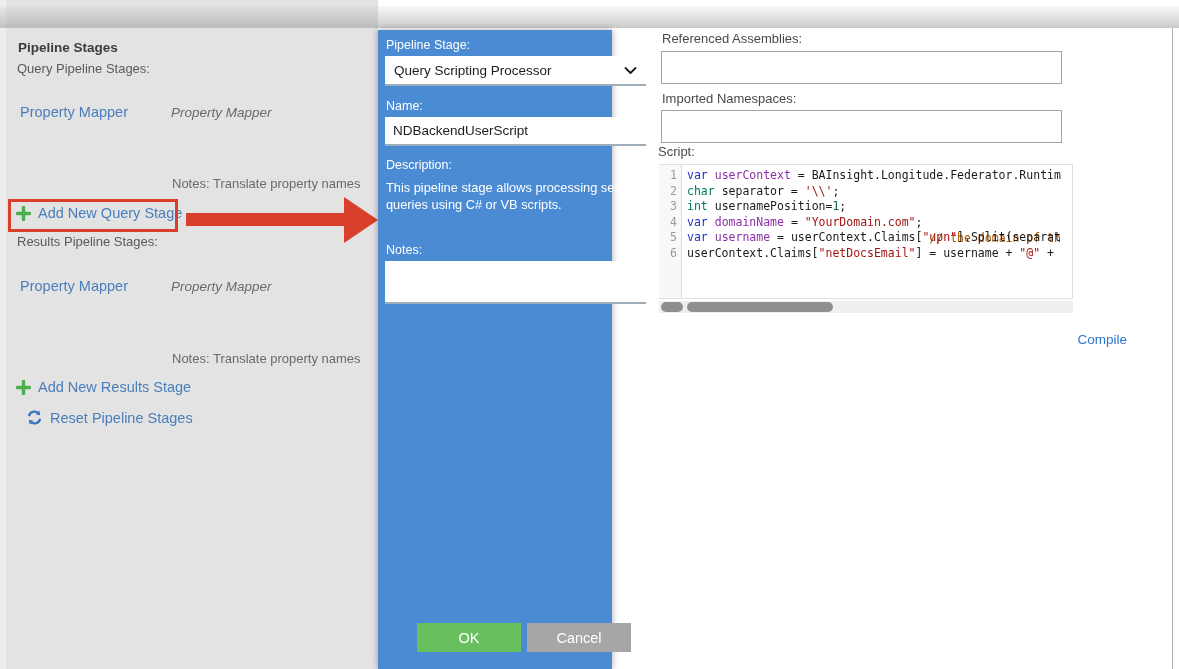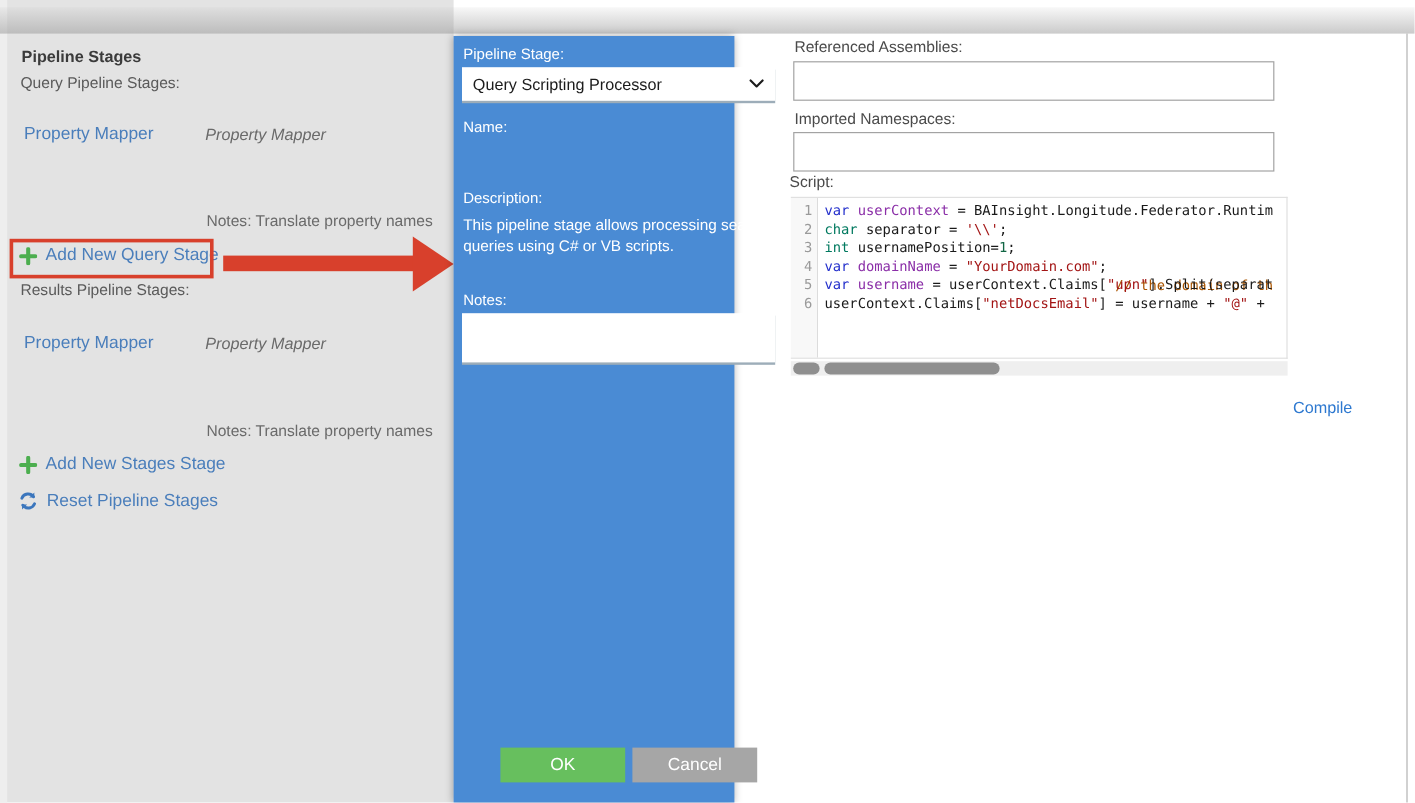--- a/index.html
+++ b/index.html
@@ -110,24 +110,24 @@
     <a class="pm-link" style="left:20px; top:278px;">Property Mapper</a>
     <div class="pm-type" style="left:171px; top:279px;">Property Mapper</div>
     <div class="lp-notes" style="left:172px; top:351px;">Notes: Translate property names</div>
 
     <div class="action-row" style="left:16px; top:379px;">
       <span class="plus-icon">
         <svg width="15" height="15" viewBox="0 0 15 15">
             <path d="M7.5 1.5 V13.5 M1.5 7.5 H13.5" stroke="#4cae4f" stroke-width="3.4" stroke-linecap="round"></path>
           </svg>
       </span>
-      <span class="action-label">Add New Stages Stage</span>
+      <span class="action-label">Add New Results Stage</span>
     </div>
 
-    <div class="action-row" style="left:15px; top:409px;align-items:flex-end;">
+    <div class="action-row" style="left:26px; top:409px;align-items:flex-end;">
       <span class="reset-icon">
         <svg width="17" height="17" viewBox="0 0 17 17" fill="none">
           <path d="M3.2 6.2 A5.6 5.6 0 0 1 13 5" stroke="#3b76bd" stroke-width="2.4" stroke-linecap="round"></path>
           <path d="M13.8 10.8 A5.6 5.6 0 0 1 4 12" stroke="#3b76bd" stroke-width="2.4" stroke-linecap="round"></path>
           <path d="M13.6 1.4 L13.6 5.6 L9.4 5.6 Z" fill="#3b76bd"></path>
           <path d="M3.4 15.6 L3.4 11.4 L7.6 11.4 Z" fill="#3b76bd"></path>
         </svg>
       </span>
       <span class="action-label">Reset Pipeline Stages</span>
     </div>
@@ -173,20 +173,21 @@
     <div class="dlg-select">
       <span class="dlg-select-text">Query Scripting Processor</span>
       <span>
         <svg width="13" height="9" viewBox="0 0 13 9">
             <path d="M1.5 2 L6.5 7 L11.5 2" stroke="#1c1c1c" stroke-width="1.8" fill="none" stroke-linecap="round" stroke-linejoin="round"></path>
           </svg>
       </span>
     </div>
 
     <div class="dlg-label" style="top:69px;">Name:</div>
+    <input class="dlg-input" value="NDBackendUserScript" style="">
 
     <div class="dlg-label" style="top:128px;">Description:</div>
     <div class="dlg-desc">This pipeline stage allows processing search queries using C# or VB scripts.</div>
 
     <div class="dlg-label" style="top:213px;">Notes:</div>
     <textarea class="dlg-textarea" style=""></textarea>
 
 
     <button class="dlg-btn btn-ok">OK</button>
     <button class="dlg-btn btn-cancel">Cancel</button>

